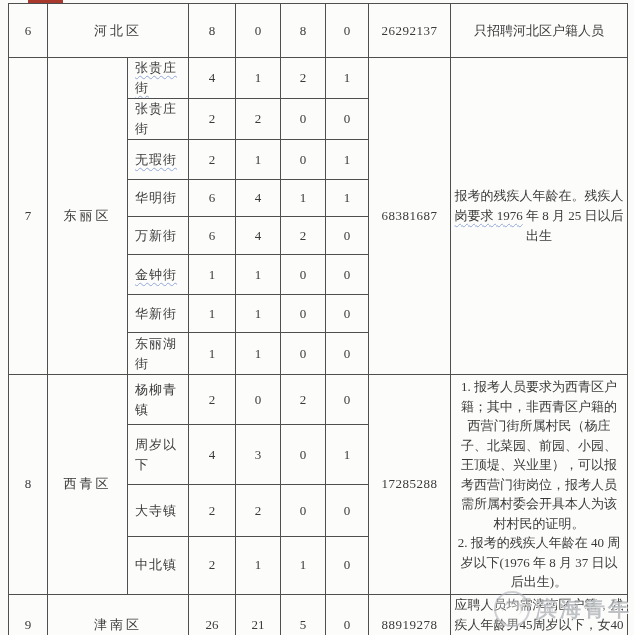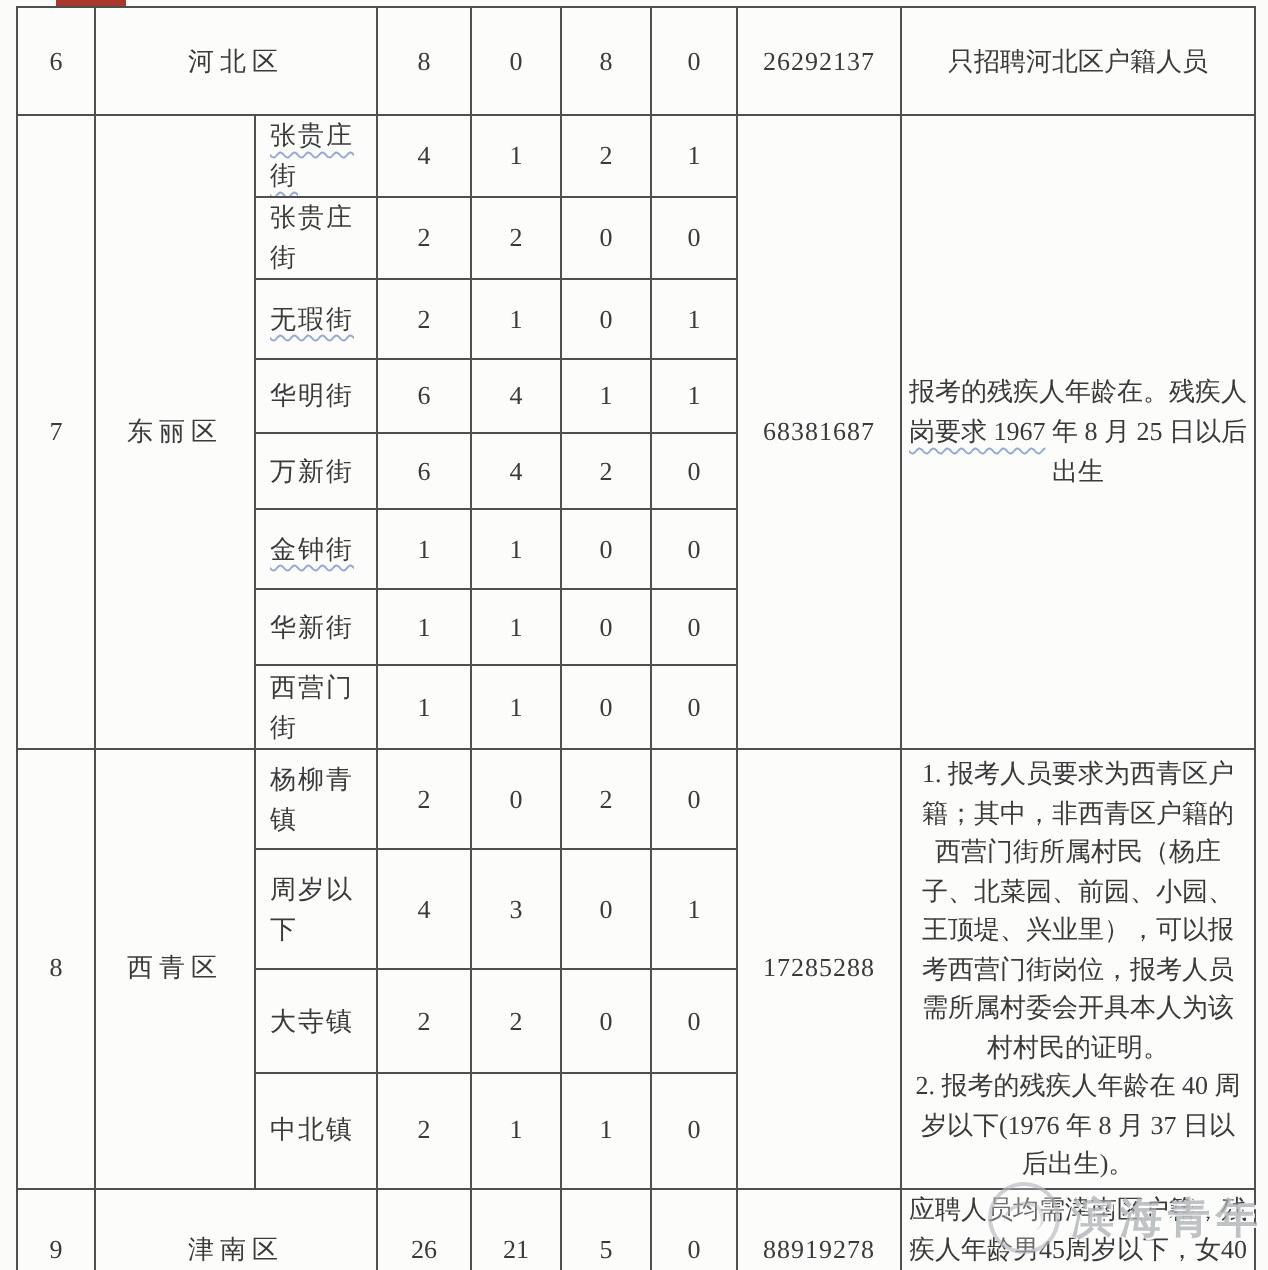--- a/index.html
+++ b/index.html
@@ -105,21 +105,21 @@
     <tr style="height:40px">
       <td class="no" rowspan="8">7</td>
       <td class="district" rowspan="8">东丽区</td>
       <td class="street"><span class="nm wavy">张贵庄街</span></td>
       <td class="num">4</td>
       <td class="num">1</td>
       <td class="num">2</td>
       <td class="num">1</td>
       <td class="phone" rowspan="8">68381687</td>
       <td class="note" rowspan="8">
-        <span>报考的残疾人年龄在。残疾人</span><span class="wavy">岗要求 1967</span><span> 年 8 月 25 日以后出生</span>
+        <span>报考的残疾人年龄在。残疾人</span><span class="wavy">岗要求 1976</span><span> 年 8 月 25 日以后出生</span>
       </td>
     </tr>
     <tr style="height:40px">
       <td class="street"><span class="nm">张贵庄街</span></td>
       <td class="num">2</td>
       <td class="num">2</td>
       <td class="num">0</td>
       <td class="num">0</td>
     </tr>
     <tr style="height:40px">
@@ -151,21 +151,21 @@
       <td class="num">0</td>
     </tr>
     <tr style="height:38px">
       <td class="street"><span class="nm">华新街</span></td>
       <td class="num">1</td>
       <td class="num">1</td>
       <td class="num">0</td>
       <td class="num">0</td>
     </tr>
     <tr style="height:42px">
-      <td class="street"><span class="nm">西营门街</span></td>
+      <td class="street"><span class="nm">东丽湖街</span></td>
       <td class="num">1</td>
       <td class="num">1</td>
       <td class="num">0</td>
       <td class="num">0</td>
     </tr>
 
     <tr style="height:46px">
       <td class="no" rowspan="4">8</td>
       <td class="district" rowspan="4">西青区</td>
       <td class="street"><span class="nm">杨柳青镇</span></td>

